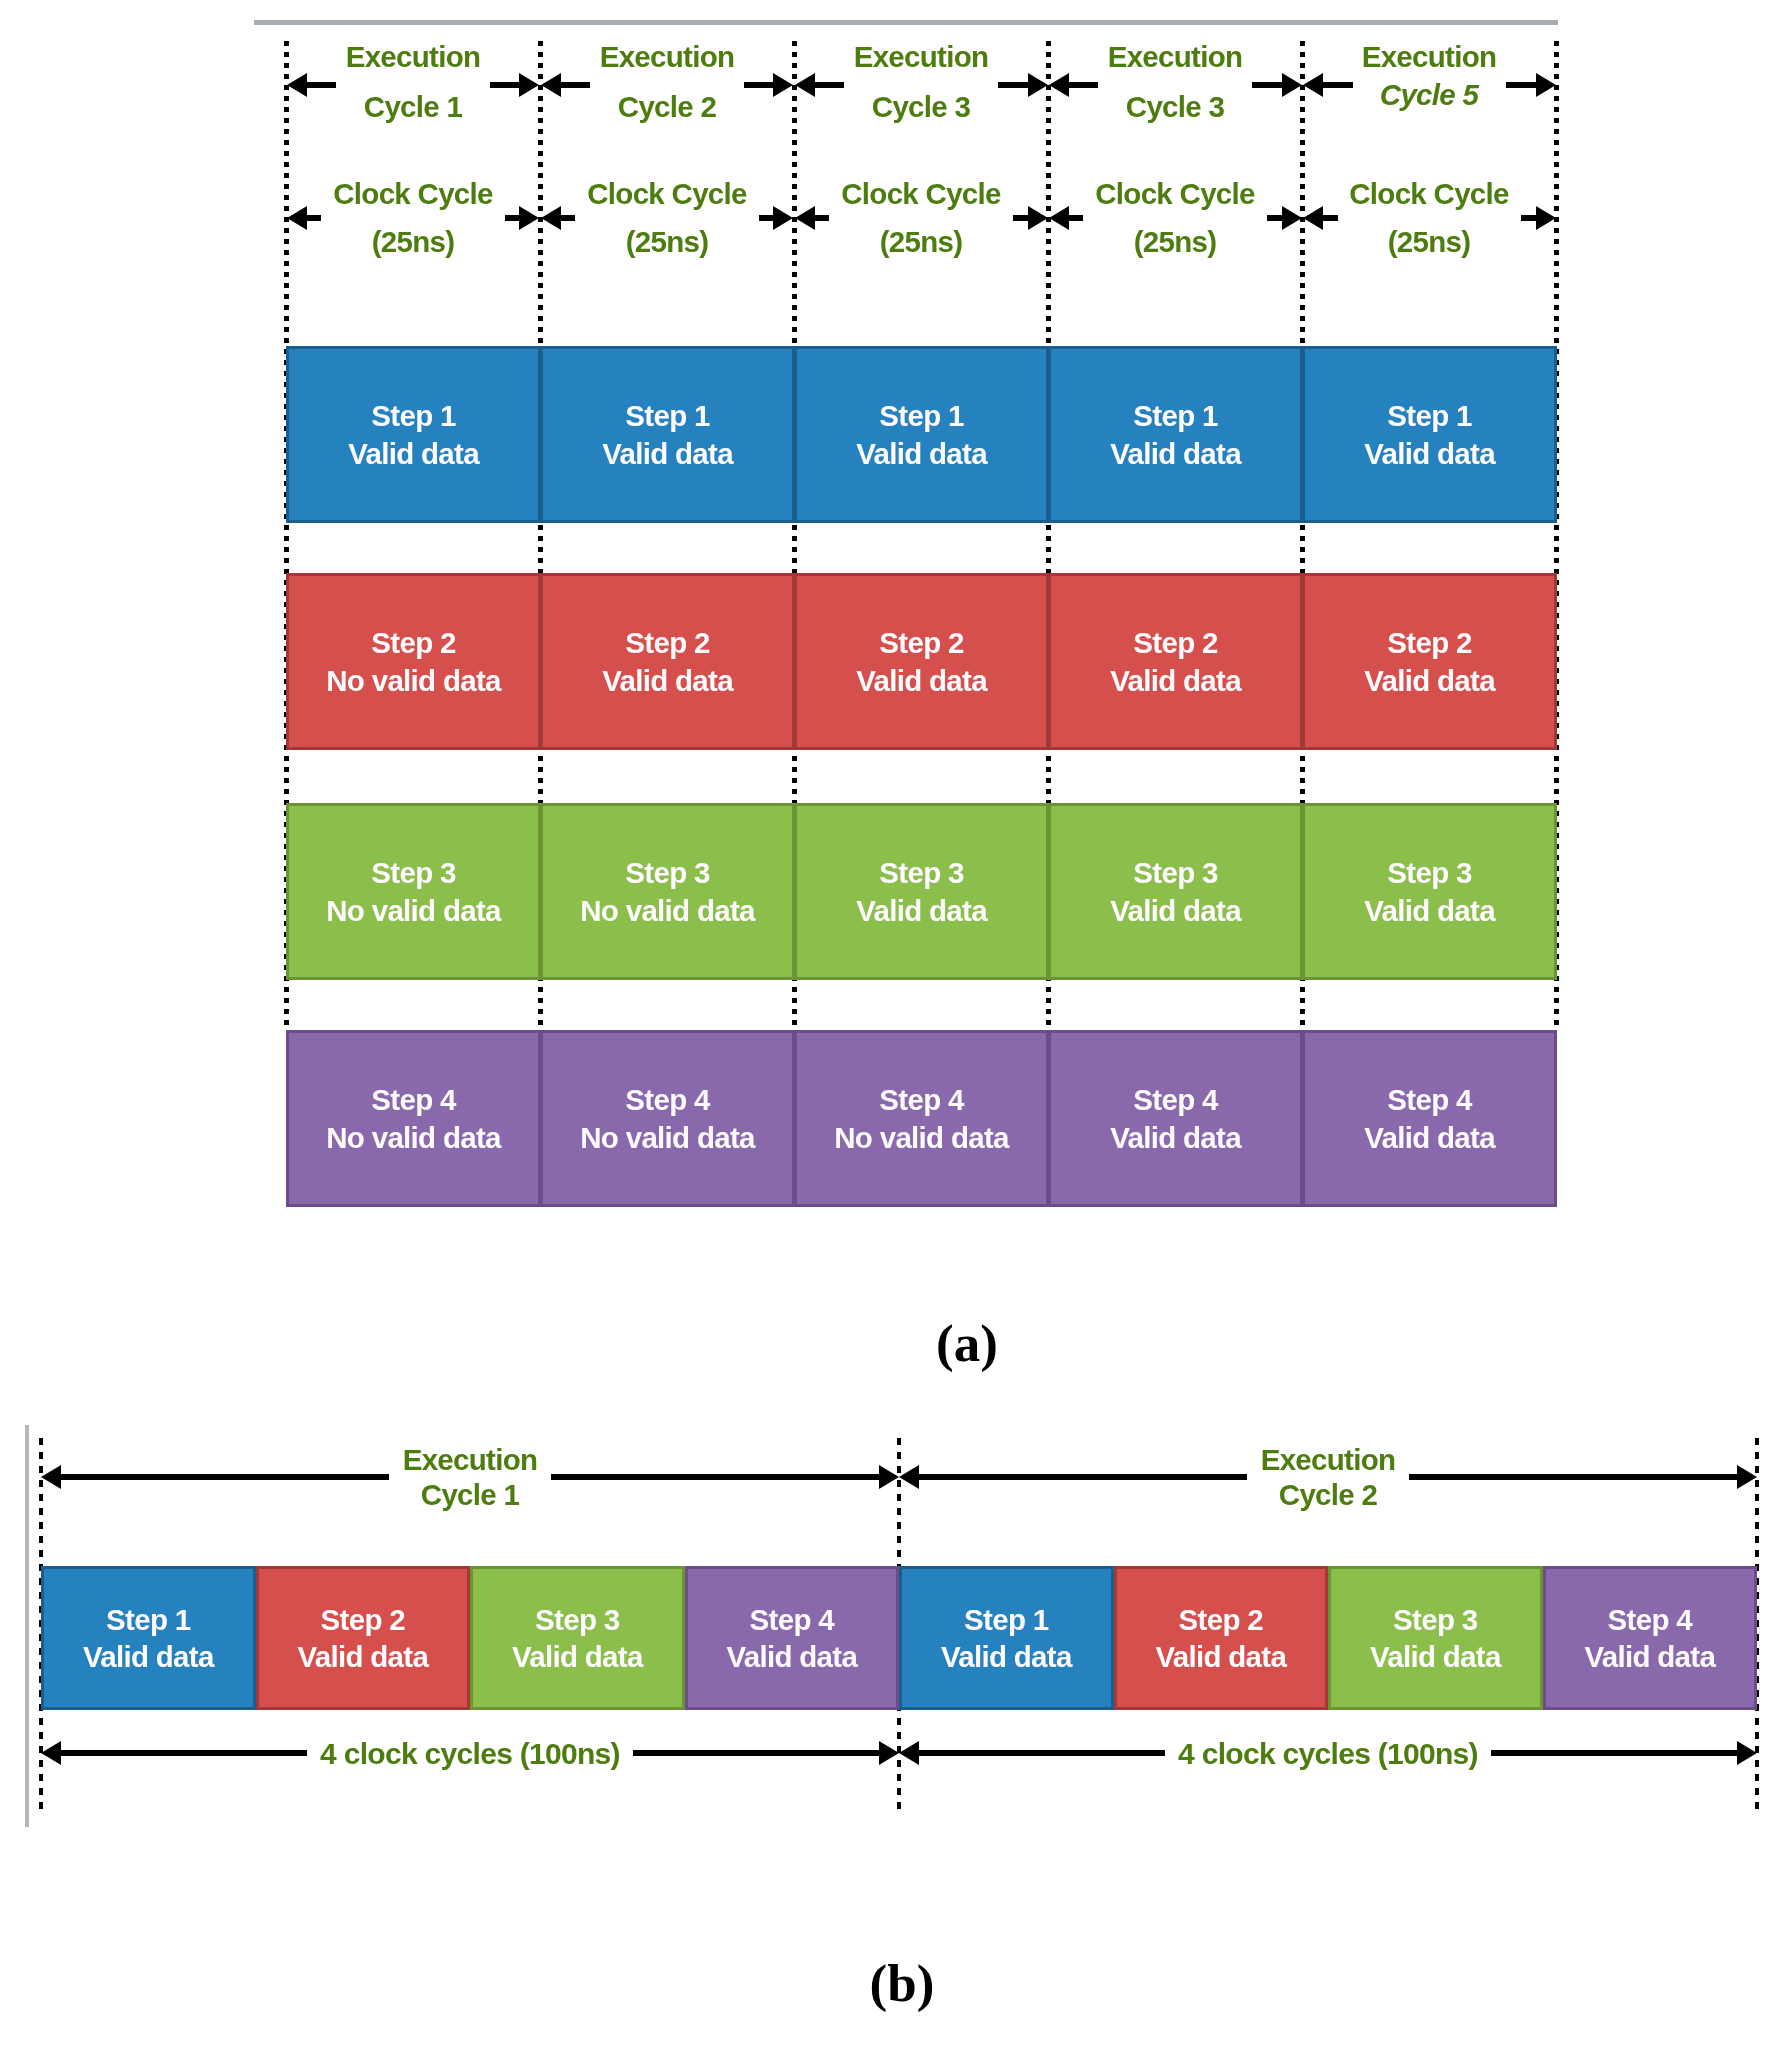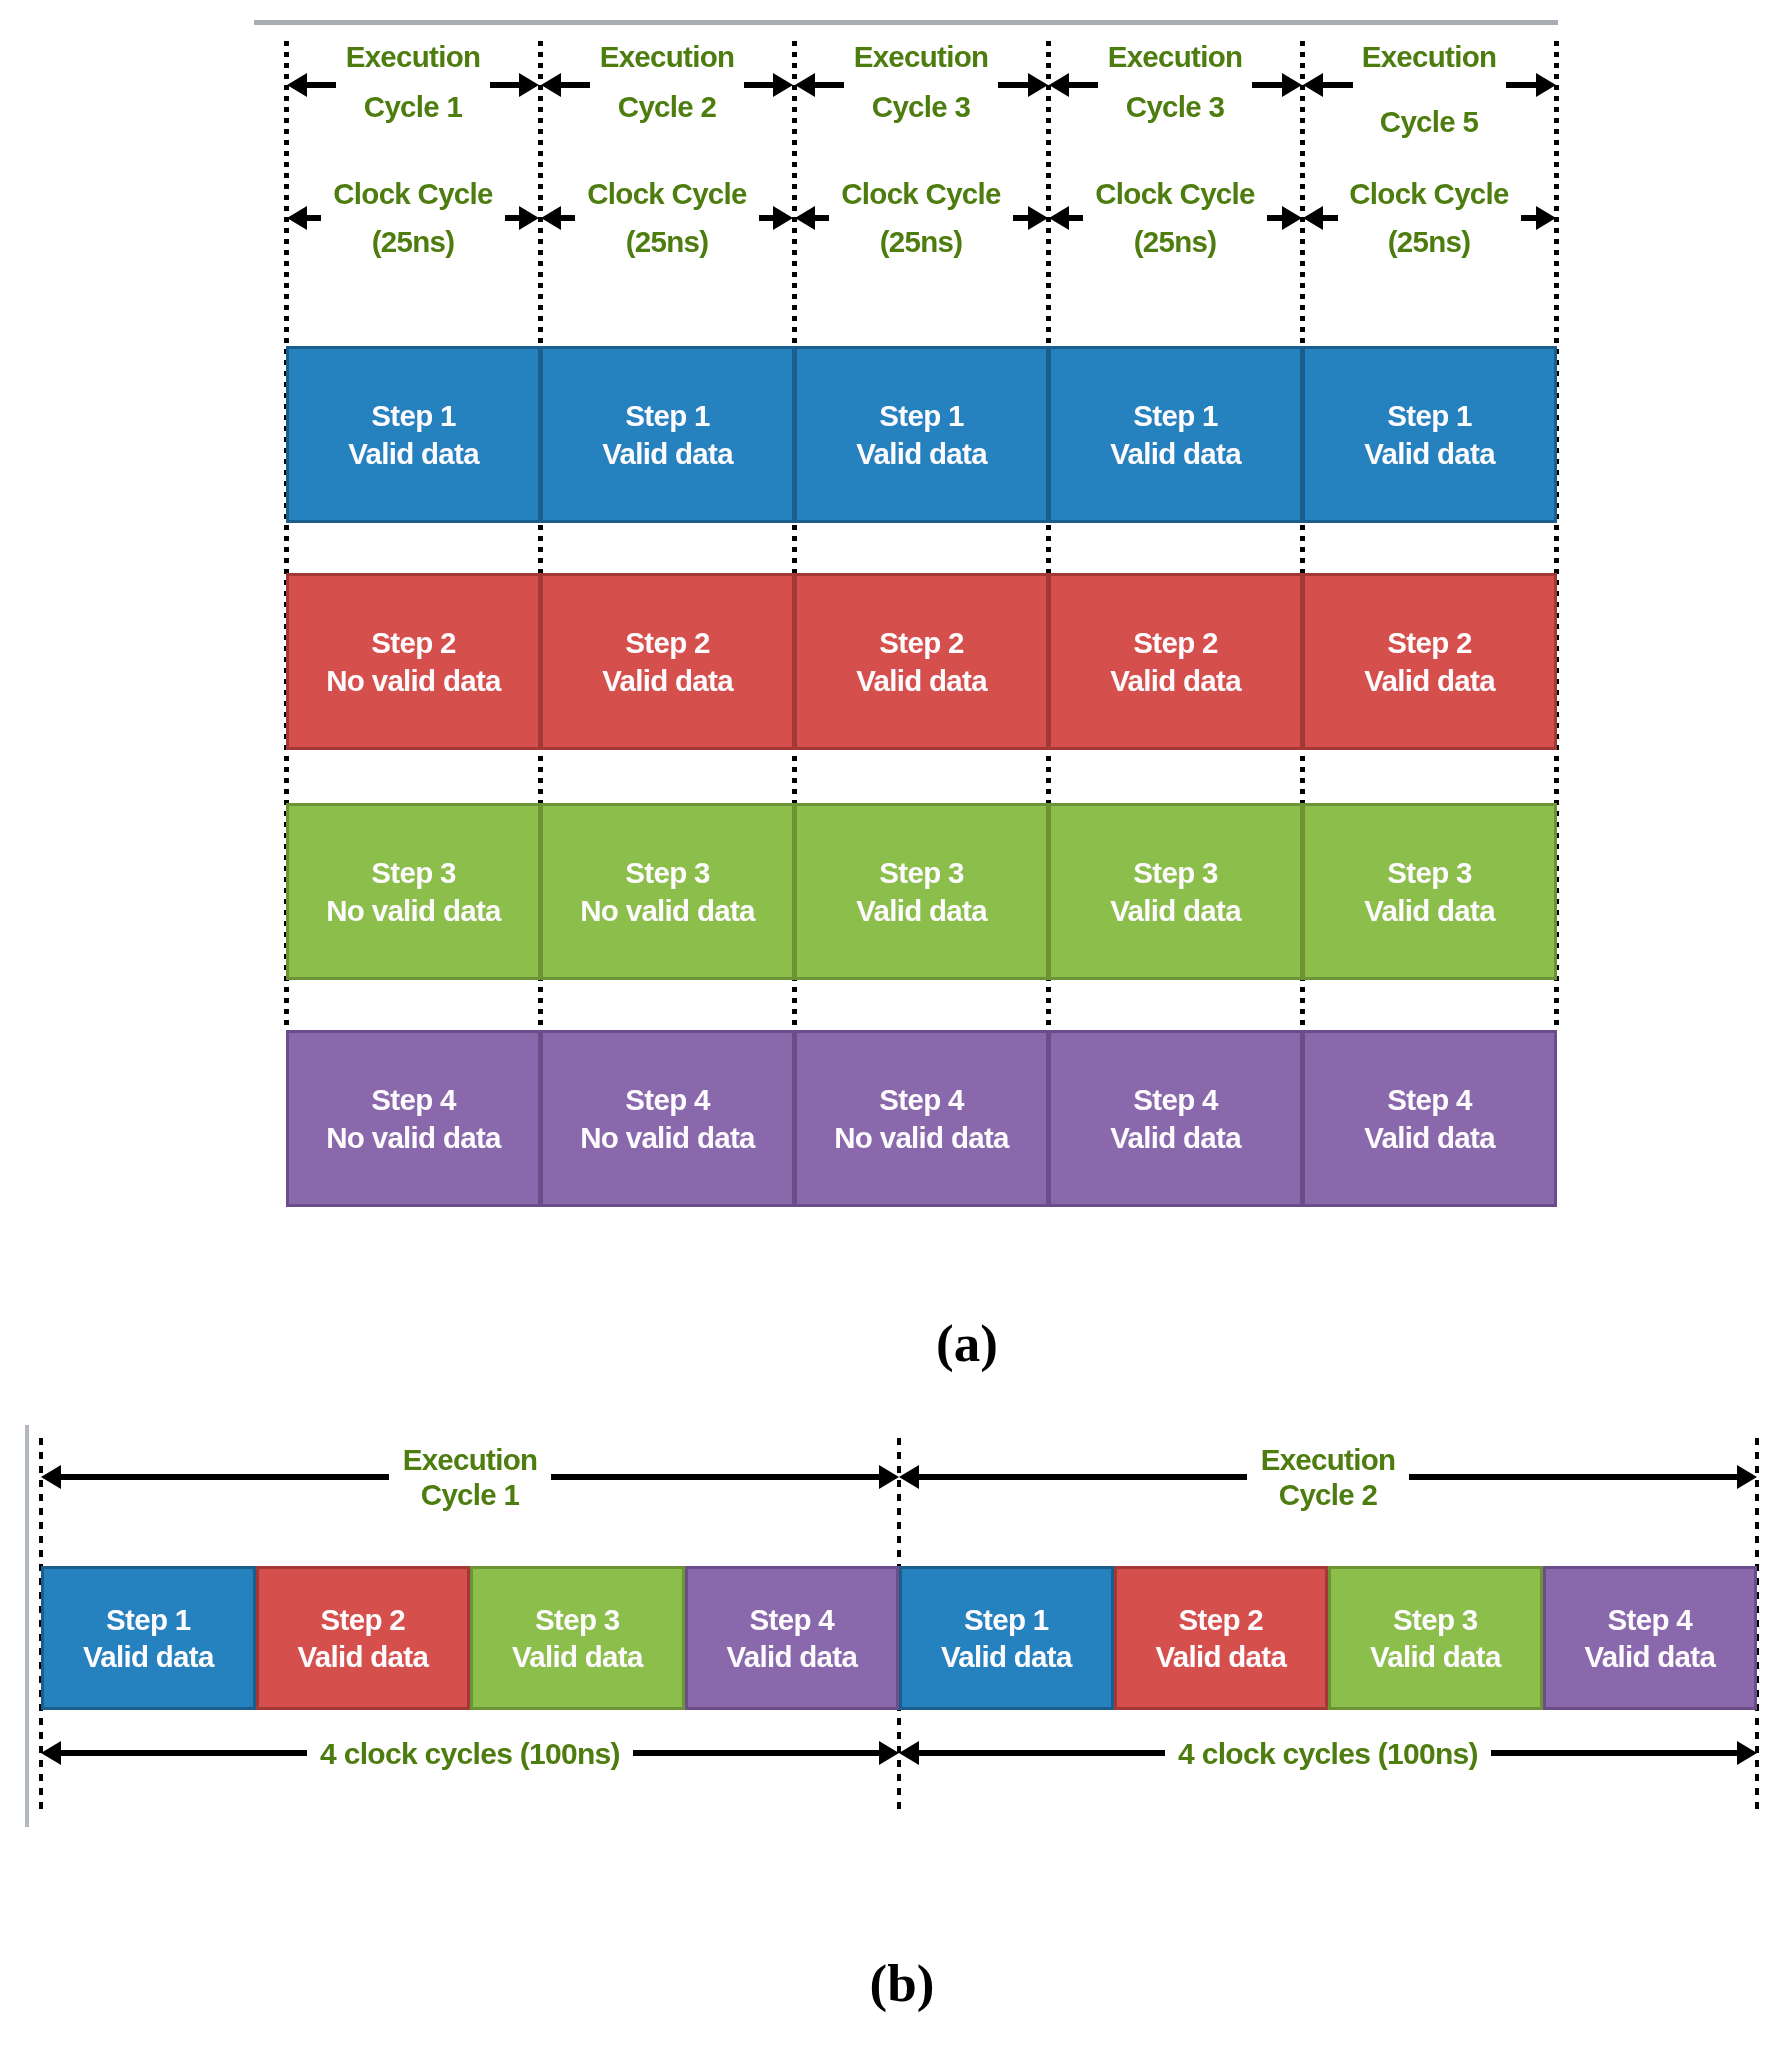--- a/index.html
+++ b/index.html
@@ -121,21 +121,21 @@
     <div class="abs hdr" style="left: 1048px; top: 225px; width: 254px;">(25ns)</div>
     <div class="abs ah-left" style="left: 1049px; top: 73px;"></div>
     <div class="abs tail" style="left: 1064px; top: 82px; width: 34px;"></div>
     <div class="abs tail" style="left: 1252px; top: 82px; width: 34px;"></div>
     <div class="abs ah-right" style="left: 1282px; top: 73px;"></div>
     <div class="abs ah-left" style="left: 1049px; top: 206px;"></div>
     <div class="abs tail" style="left: 1064px; top: 215px; width: 19px;"></div>
     <div class="abs tail" style="left: 1267px; top: 215px; width: 19px;"></div>
     <div class="abs ah-right" style="left: 1282px; top: 206px;"></div>
     <div class="abs hdr" style="left: 1302px; top: 40px; width: 254px;">Execution</div>
-    <div class="abs hdr" style="left: 1302px; top: 105px; width: 254px;">Cycle 5</div>
+    <div class="abs hdr" style="left: 1302px; top: 78px; width: 254px; font-style: italic;">Cycle 5</div>
     <div class="abs hdr" style="left: 1302px; top: 177px; width: 254px;">Clock Cycle</div>
     <div class="abs hdr" style="left: 1302px; top: 225px; width: 254px;">(25ns)</div>
     <div class="abs ah-left" style="left: 1303px; top: 73px;"></div>
     <div class="abs tail" style="left: 1319px; top: 82px; width: 34px;"></div>
     <div class="abs tail" style="left: 1506px; top: 82px; width: 34px;"></div>
     <div class="abs ah-right" style="left: 1536px; top: 73px;"></div>
     <div class="abs ah-left" style="left: 1303px; top: 206px;"></div>
     <div class="abs tail" style="left: 1319px; top: 215px; width: 19px;"></div>
     <div class="abs tail" style="left: 1521px; top: 215px; width: 19px;"></div>
     <div class="abs ah-right" style="left: 1536px; top: 206px;"></div>

